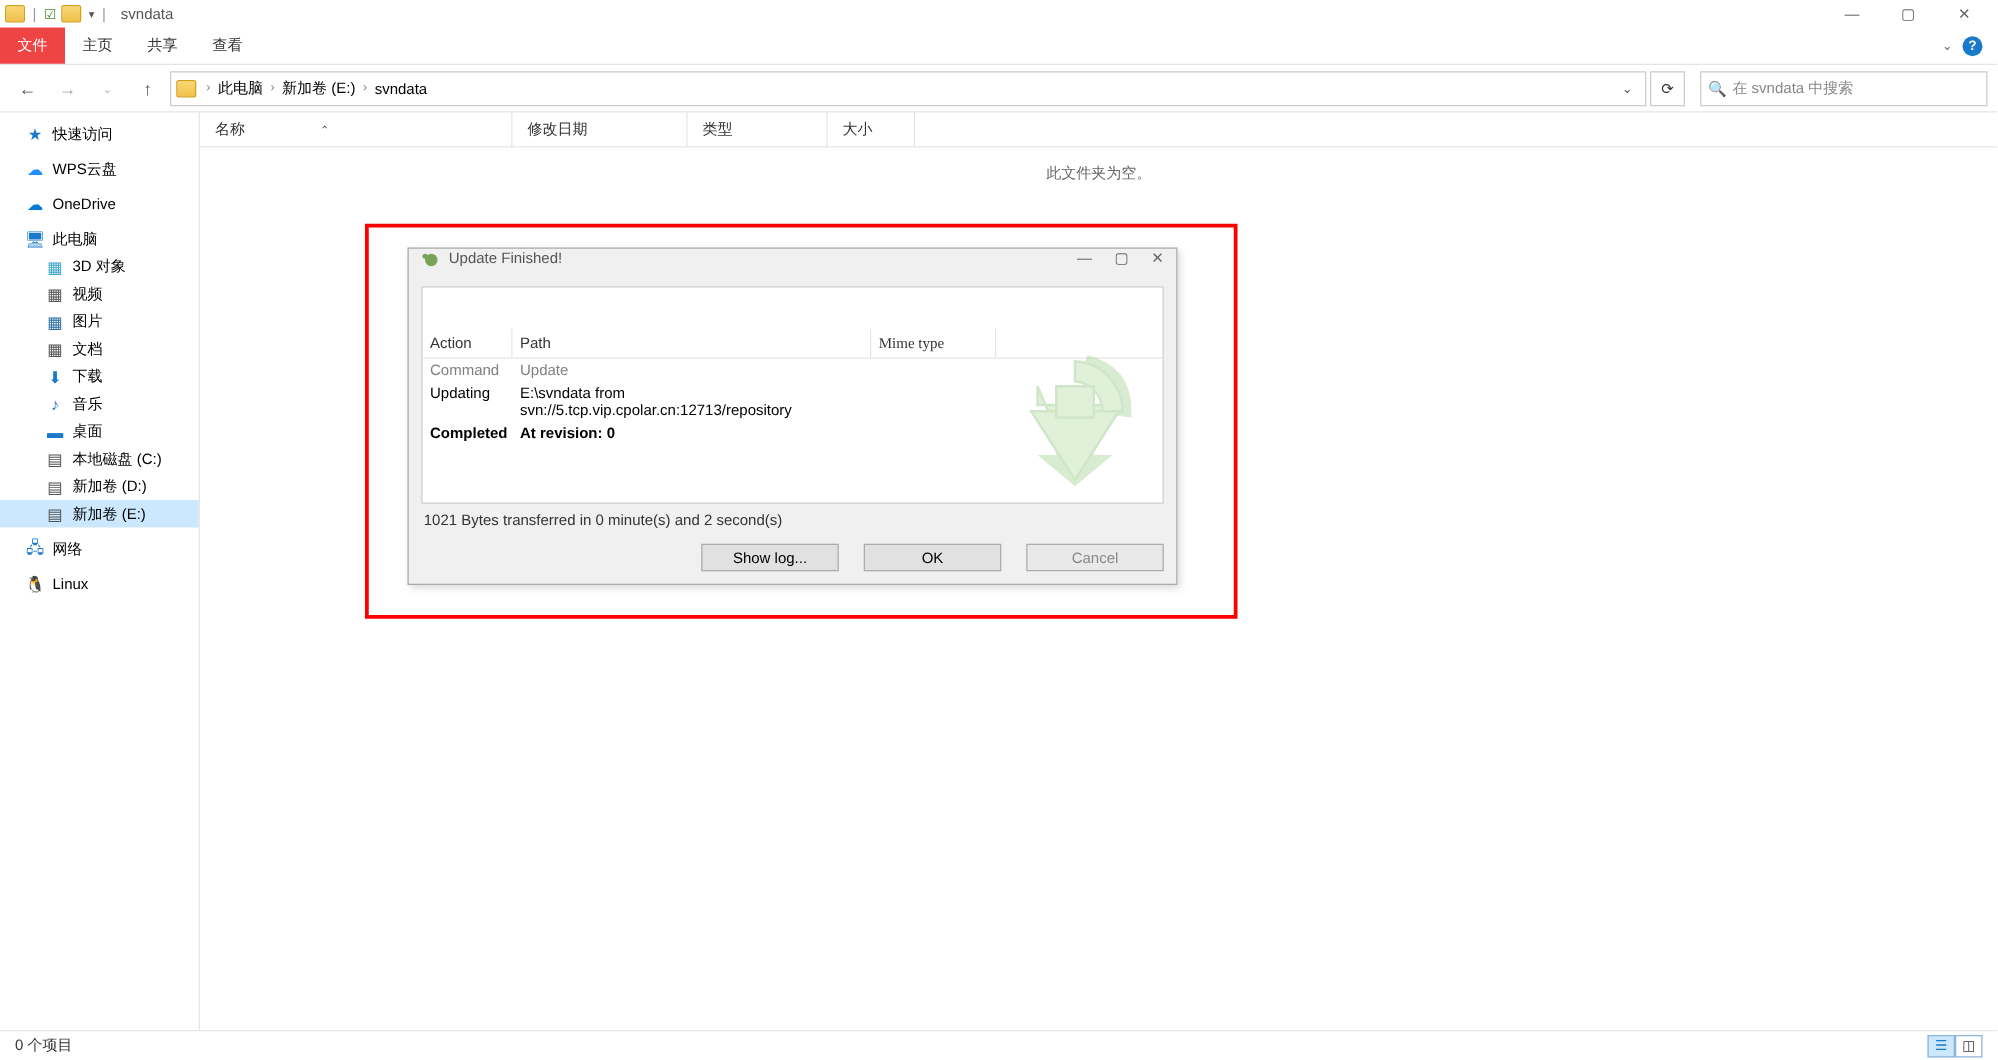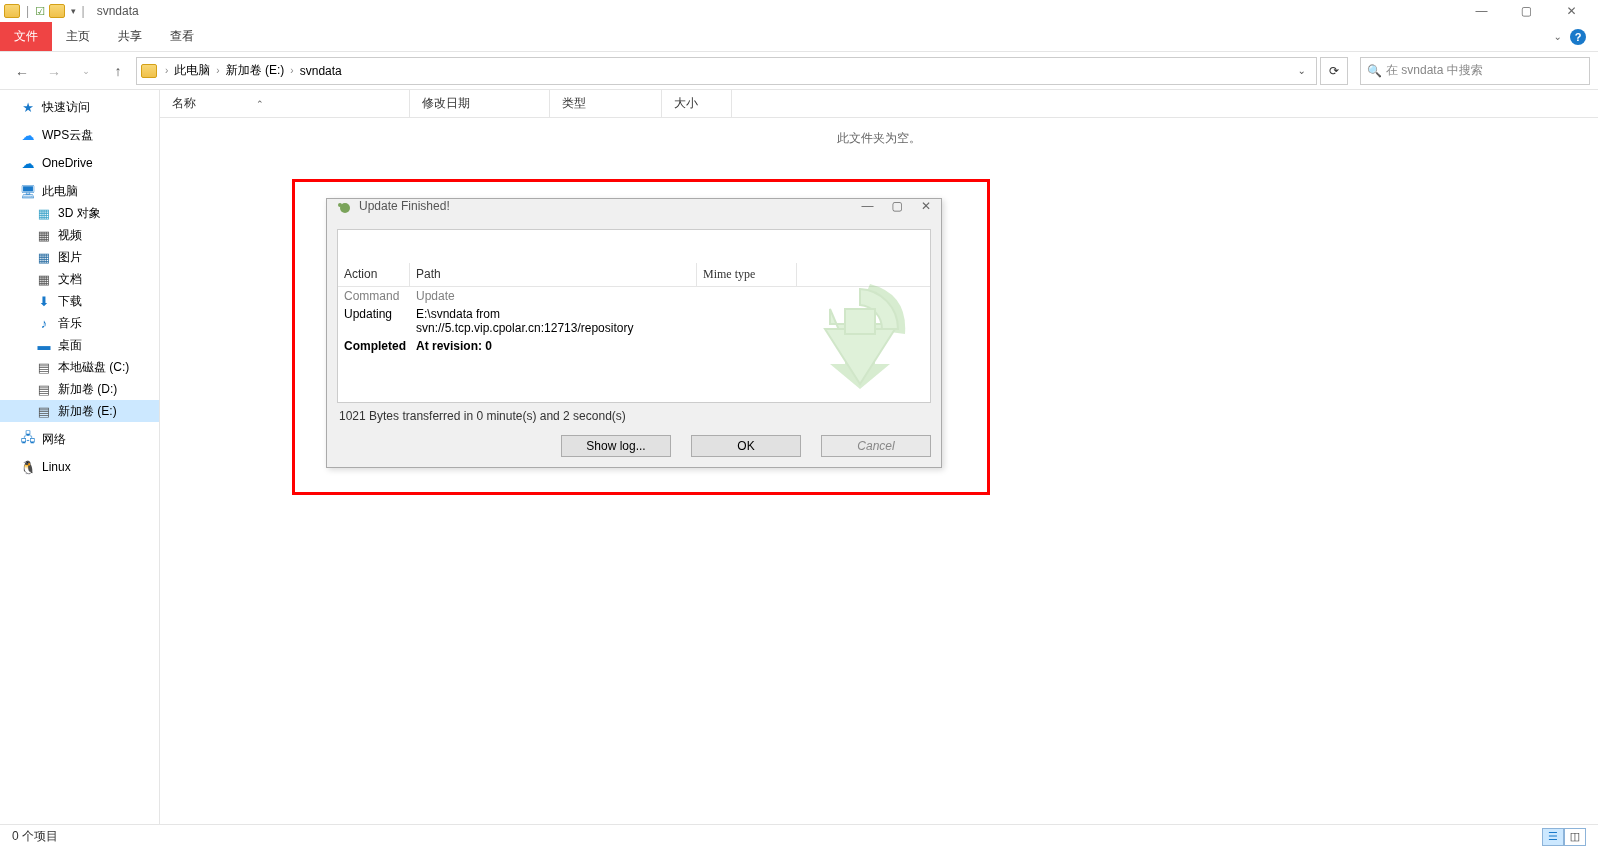--- a/index.html
+++ b/index.html
@@ -80,21 +80,21 @@
     .col-path { width: 287px;}
     .col-mime { width: 100px; font-family: Liberation Serif, serif;}
     .dlg-row { display: flex; }
     .dlg-row div { padding: 2px 6px; }
     .gray { color: #808080; }
     .bold { font-weight: bold; color: #000;}
     .green-arrow { position: absolute; right: 20px; bottom: 8px; width: 100px; height: 120px; opacity: .35;}
     .dlg-status { padding: 6px 2px; color: #333; }
     .dlg-buttons { display: flex; justify-content: flex-end; gap: 20px; padding: 6px 10px 10px; }
     .dlg-btn { width: 110px; height: 22px; border: 1px solid #acacac; background: #e1e1e1; display: flex; align-items:center; justify-content:center; cursor: pointer;}
-    .dlg-btn.disabled { color: #888; background: #e9e9e9; font-style: italic; }
+    .dlg-btn.disabled { color: #888; background: #e9e9e9; }
   </style>
 </head>
 <body>
 
 <div class="titlebar">
   <div class="titlebar-icons">
     <div class="folder-icon-small"></div>
     <span class="sep">|</span>
     <span class="check-icon">☑</span>
     <div class="folder-icon-small"></div>

